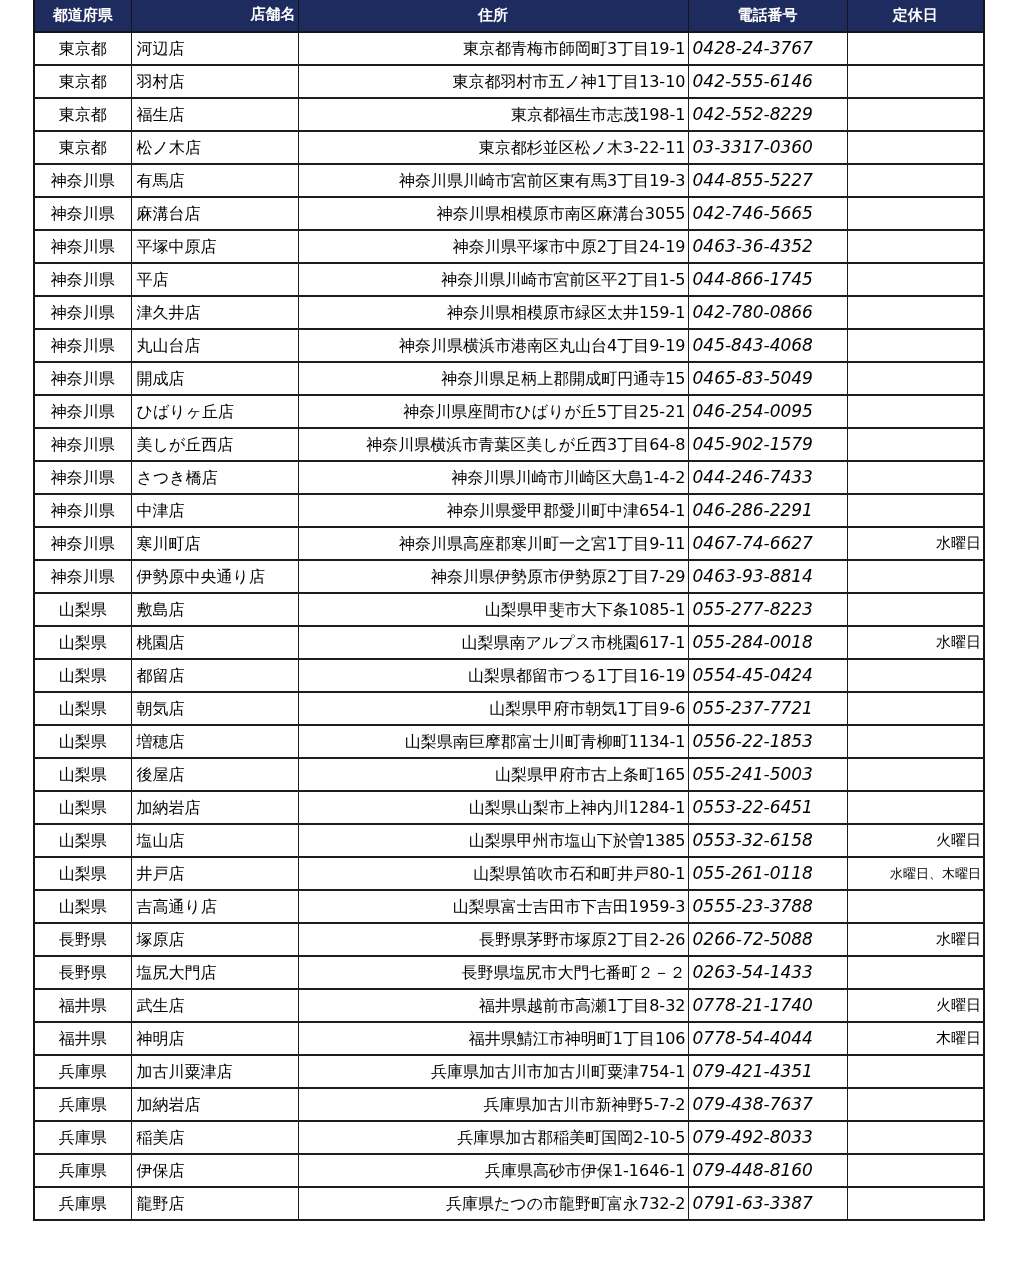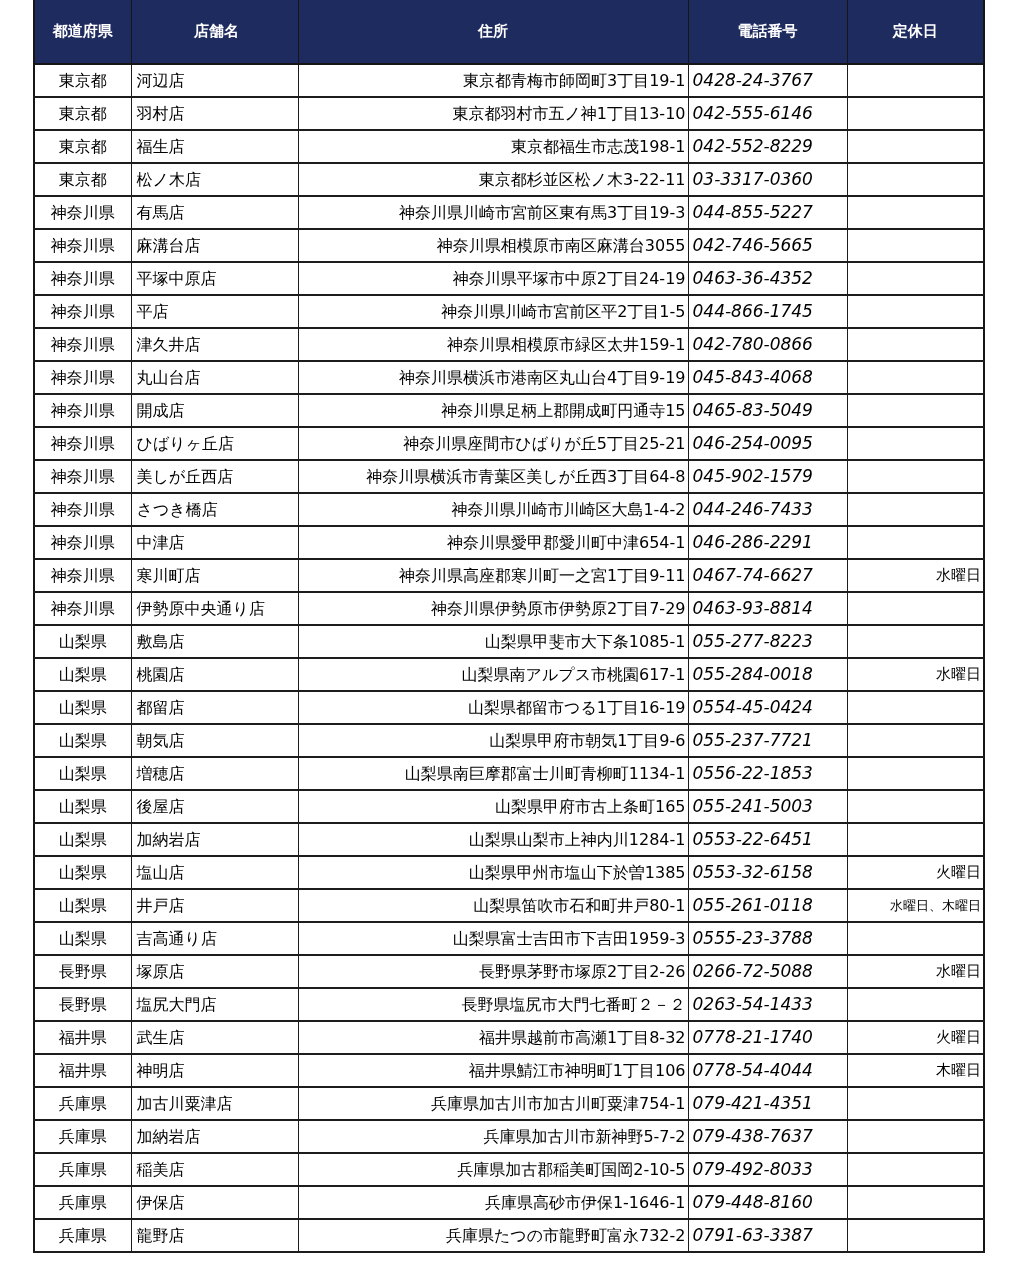--- a/index.html
+++ b/index.html
@@ -37,23 +37,23 @@
     color: var(--header-text, #ffffff);
     font-weight: bold;
     font-size: 15px;
     height: 31px;
     line-height: 1;
     text-align: center;
     vertical-align: middle;
     border: 1px solid #161616;
     border-top: none;
     border-bottom: 2px solid #161616;
-    padding: 16px 2px;
-  }
-  th.c-store { text-align: center; padding-left: 6px; }
+    padding: 0 2px;
+  }
+  th.c-store { text-align: right; padding-left: 6px; font-family: Liberation Mono, monospace; }
 
   td {
     background: var(--row-bg, #ffffff);
     color: #000000;
     font-size: 16px;
     height: 31px;
     line-height: 1;
     vertical-align: middle;
     border: 1px solid #1c1c1c;
     border-top: 2px solid #1c1c1c;

